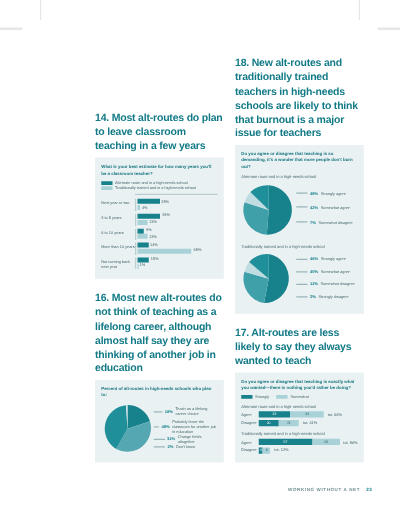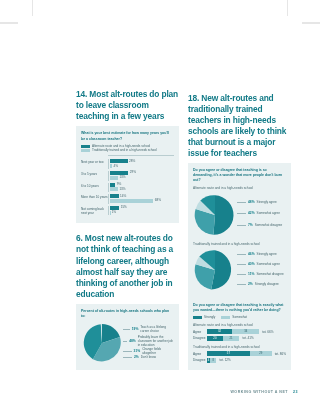--- a/index.html
+++ b/index.html
@@ -193,21 +193,21 @@
                 </div>
               <div class="bc-bar">
                   <span class="bc-fill light" style="width:1%"></span>
                   <span class="bc-val">1%</span>
                 </div>
             </div>
           </div>
         </div>
       </div>
 
-      <h2 class="qtitle" style="margin-top:10px;">6. Most new alt-routes do not think of teaching as a lifelong career, although almost half say they are thinking of another job in education</h2>
+      <h2 class="qtitle" style="margin-top:10px;">16. Most new alt-routes do not think of teaching as a lifelong career, although almost half say they are thinking of another job in education</h2>
       <div class="panel">
         <div class="panel-q">Percent of alt-routes in high-needs schools who plan to:</div>
         <div class="pie-wrap">
           <svg class="pie" width="42" height="42" viewBox="0 0 100 100">
 
             <path d="M50 50 L50 5 A45 45 0 0 1 92.8 35.9 Z" fill="#17818c"></path>
 
             <path d="M50 50 L92.8 35.9 A45 45 0 0 1 28.4 88.4 Z" fill="#55a7b1"></path>
 
             <path d="M50 50 L28.4 88.4 A45 45 0 0 1 47.2 5.1 Z" fill="#1f8f99"></path>
@@ -300,20 +300,21 @@
             </div>
             <div class="pl-item" style="top:34px;">
               <span class="pl-line"></span>
               <span class="pl-pct">2%</span>
               <span class="pl-txt">Strongly disagree</span>
             </div>
           </div>
         </div>
       </div>
 
+      <h2 class="qtitle" style="margin-top:10px;">17. Alt-routes are less likely to say they always wanted to teach</h2>
       <div class="panel">
         <div class="panel-q">Do you agree or disagree that teaching is exactly what you wanted—there is nothing you'd rather be doing?</div>
         <div class="legend row">
           <div class="legend-item">
             <span class="swatch sw-dark"></span>
             <span class="legend-label">Strongly</span>
           </div>
           <div class="legend-item">
             <span class="swatch sw-light"></span>
             <span class="legend-label">Somewhat</span>

